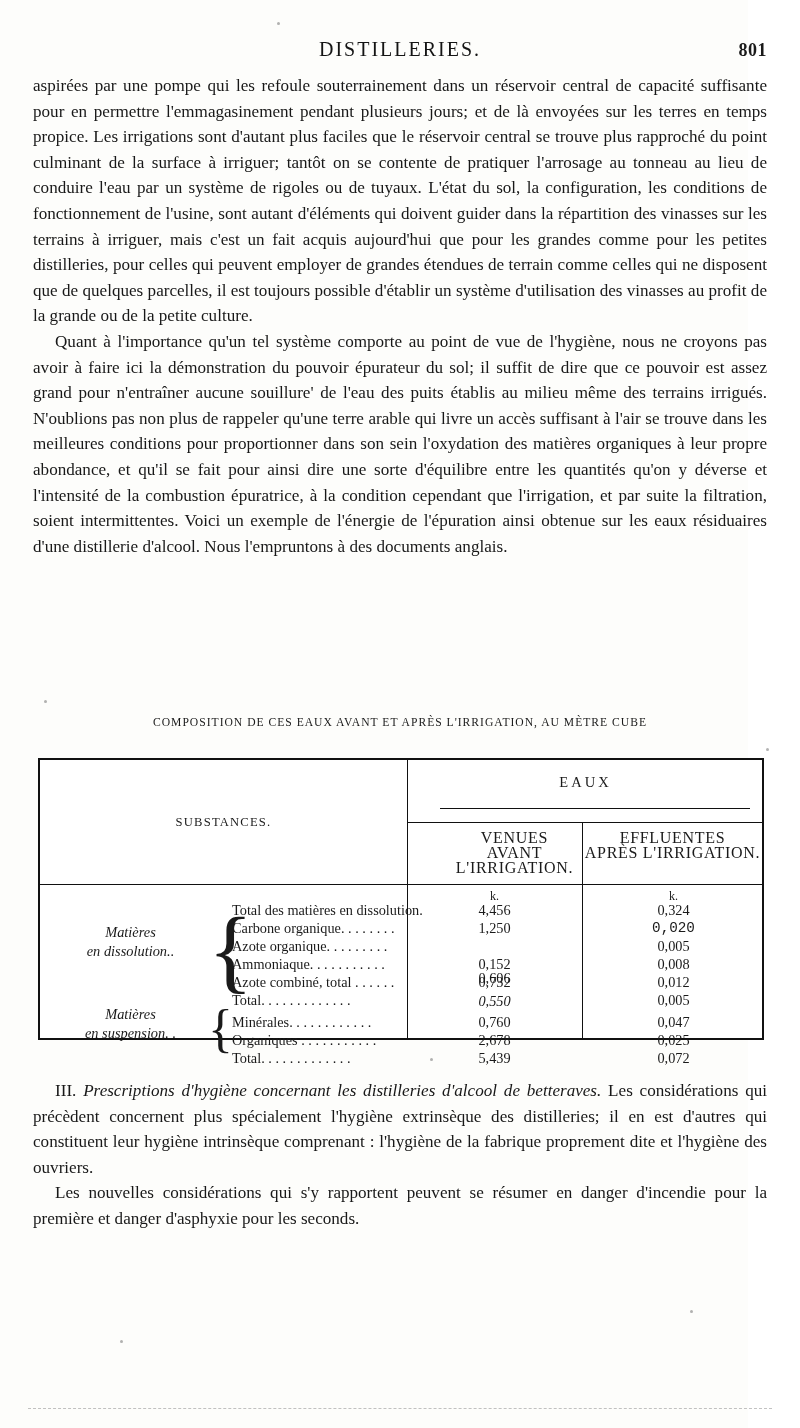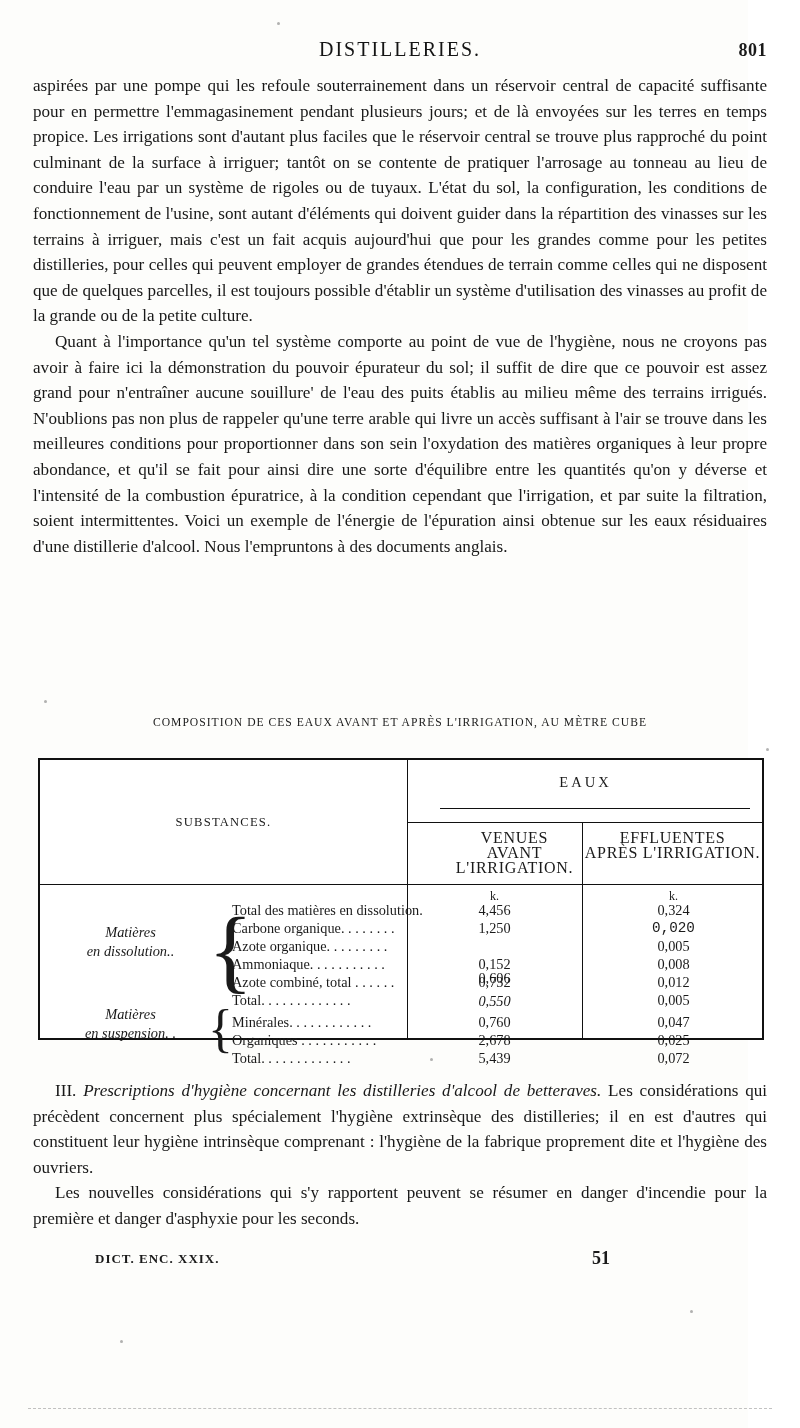--- a/index.html
+++ b/index.html
@@ -331,19 +331,15 @@
     <div class="item" style="top:289px;">Total. . . . . . . . . . . . .</div>
     <div class="val c1" style="top:289px;">5,439</div>
     <div class="val c2" style="top:289px;">0,072</div>
   </div>
 
   <div class="after-table">
     <p class="indent"><span class="sec-num">III.</span> <span class="ital">Prescriptions d'hygiène concernant les distilleries d'alcool de betteraves.</span><span> Les considérations qui précèdent concernent plus spécialement l'hygiène extrinsèque des distilleries; il en est d'autres qui constituent leur hygiène intrinsèque comprenant : l'hygiène de la fabrique proprement dite et l'hygiène des ouvriers.</span></p>
     <p class="indent">Les nouvelles considérations qui s'y rapportent peuvent se résumer en danger d'incendie pour la première et danger d'asphyxie pour les seconds.</p>
   </div>
 
-  <div class="footer">
-    <div class="sig">DICT. ENC. XXIX.</div>
-    <div class="foot-num">51</div>
-  </div>
 
   <div class="bottom-rule"></div>
 </div>
 
 </body></html>

